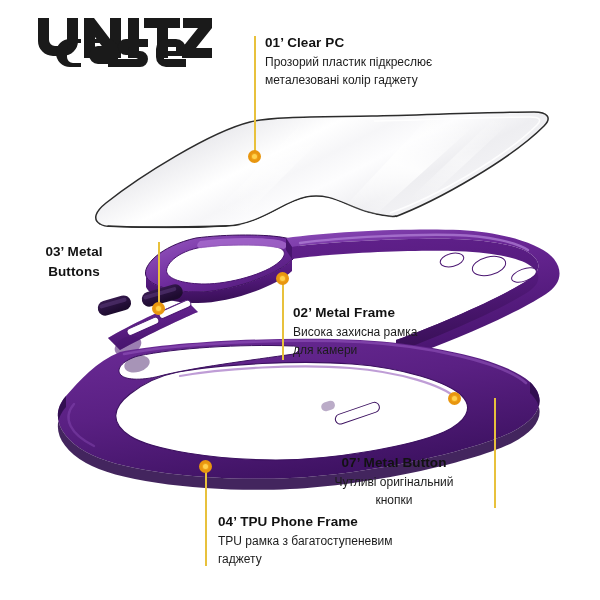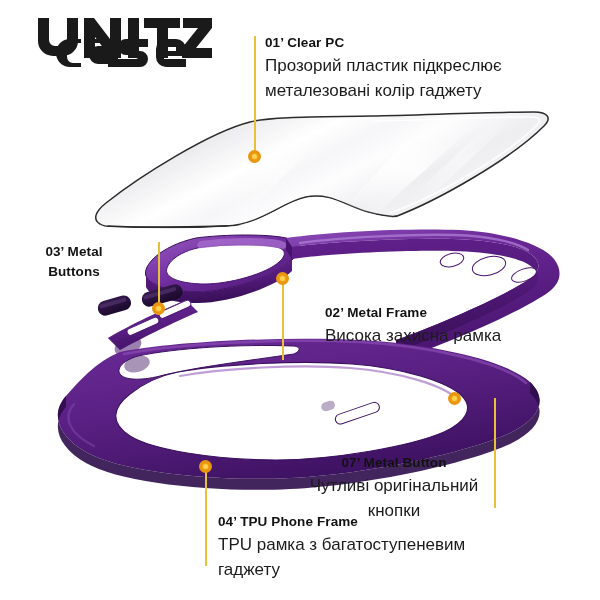--- a/index.html
+++ b/index.html
@@ -20,29 +20,29 @@
   .art { position:absolute; left:0; top:0; width:600px; height:600px; }
 
   
   .callout { position:absolute; }
   .callout .title {
     font-size:13.5px; font-weight:bold; color:#121212;
     letter-spacing:0.1px; line-height:1.45;
     white-space:nowrap;
   }
   .callout .desc {
-    font-size:17px; font-weight:400; color:#1c1c1c;
+    font-size:12px; font-weight:400; color:#1c1c1c;
     line-height:1.5; white-space:nowrap;
   }
   .callout.right-al { text-align:center; }
 
   
   #c-clear-pc   { left:265px; top:33px;  }
   #c-metal-btns { left:0px;   top:242px; width:148px; }
-  #c-metal-frm  { left:293px; top:303px;margin-left:32px; }
+  #c-metal-frm  { left:293px; top:303px; }
   #c-metal-btn  { left:300px; top:453px; width:188px; }
   #c-tpu        { left:218px; top:512px; }
 
   
   .leader { position:absolute; background:#e8c13c; }
   .vline { width:1.6px; }
 
   
   .dot { position:absolute; width:13px; height:13px; border-radius:50%;
          background:#f0a31b; border:3px solid #e8960f; }
@@ -371,20 +371,21 @@
   </div>
 
   <div class="callout right-al" id="c-metal-btns">
     <div class="title">03’ Metal</div>
     <div class="title">Buttons</div>
   </div>
 
   <div class="callout" id="c-metal-frm">
     <div class="title">02’ Metal Frame</div>
     <div class="desc">Висока захисна рамка</div>
+    <div class="desc">для камери</div>
   </div>
 
   <div class="callout right-al" id="c-metal-btn">
     <div class="title">07’ Metal Button</div>
     <div class="desc">Чутливі оригінальний</div>
     <div class="desc">кнопки</div>
   </div>
 
   <div class="callout" id="c-tpu">
     <div class="title">04’ TPU Phone Frame</div>

